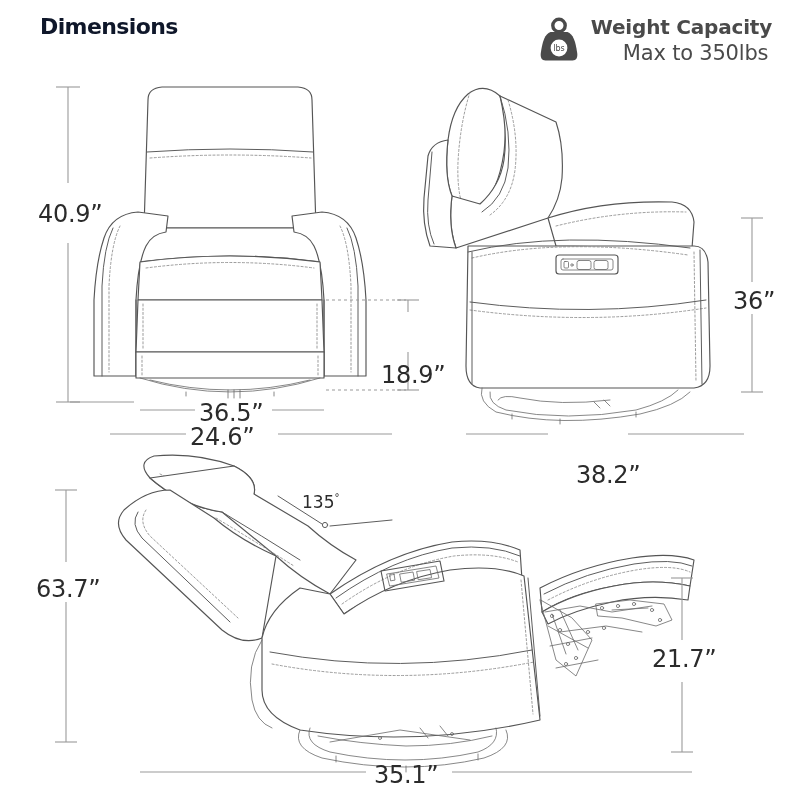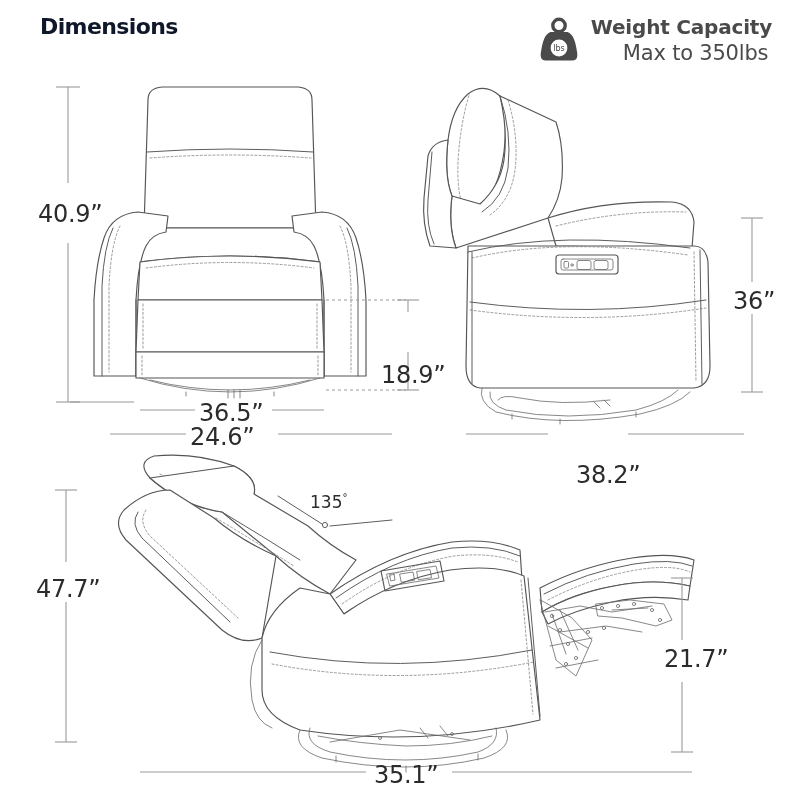--- a/index.html
+++ b/index.html
@@ -333,23 +333,23 @@
   <div class="dim-label" style="left:381px; top:317px;margin-top:44px;">18.9”</div>
 
   <div class="dim-label" style="left:199px; top:399px;">36.5”</div>
 
   <div class="dim-label" style="left:190px; top:423px;">24.6”</div>
 
   <div class="dim-label" style="left:733px; top:287px;">36”</div>
 
   <div class="dim-label" style="left:576px; top:423px;margin-top:38px;">38.2”</div>
 
-  <div class="dim-label" style="left:36px; top:575px;">47.7”</div>
-
-  <div class="dim-label" style="left:652px; top:645px;margin-left:12px;">21.7”</div>
+  <div class="dim-label" style="left:36px; top:575px;">63.7”</div>
+
+  <div class="dim-label" style="left:652px; top:645px;">21.7”</div>
 
   <div class="dim-label" style="left:374px; top:761px;">35.1”</div>
 
-  <div class="deg-label" style="left:310px; top:492px;">
+  <div class="deg-label" style="left:302px; top:492px;">
     <span>135</span><sup>°</sup>
   </div>
 
 </div>
 
 </body></html>

